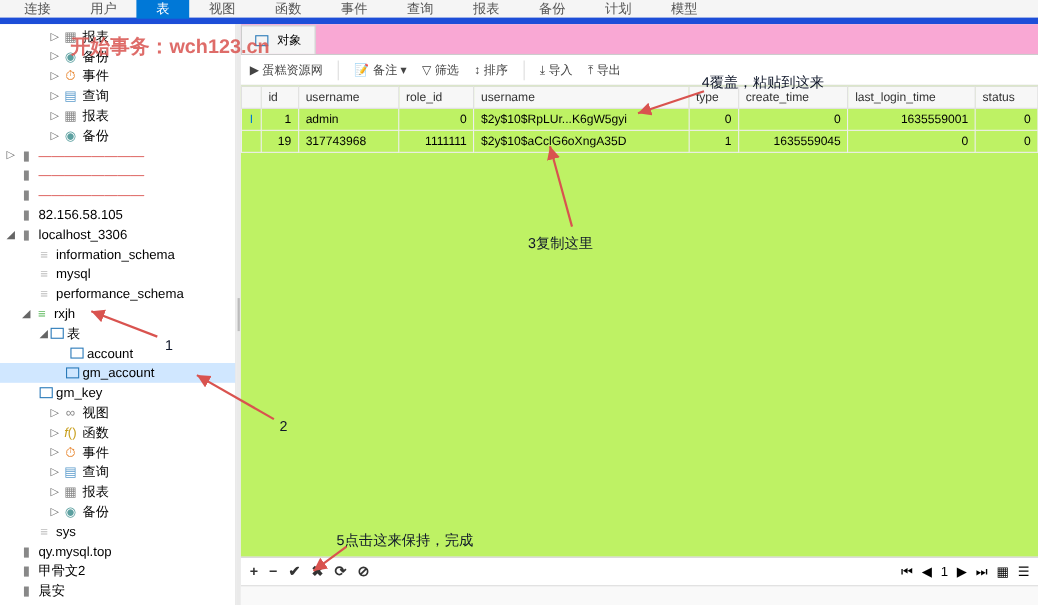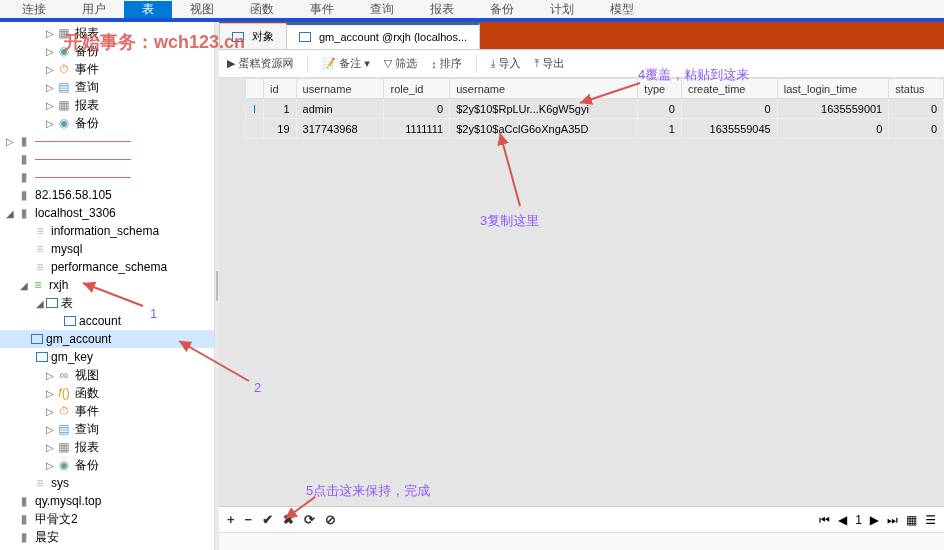--- a/index.html
+++ b/index.html
@@ -1,56 +1,56 @@
 <!DOCTYPE html>
 <html><head>
 <meta charset="utf-8">
 <style>
 * { box-sizing: border-box; margin: 0; padding: 0; font-family: "Microsoft YaHei", Arial, sans-serif; }
 body { width: 944px; height: 550px; background: #fff; font-size: 12px; overflow: hidden; position: relative; }
-.menubar { height: 22px; background: #f5f5f5; border-bottom: 4px solid #1d4ed8; display: flex; align-items: center; padding: 0 4px; }
+.menubar { height: 22px; background: #f5f5f5; border-bottom: 6px solid #1d4ed8; display: flex; align-items: center; padding: 0 4px; }
 .menubar span { padding: 0 18px; color: #555; cursor: pointer; }
 .menubar span.active { background: #0078d7; color: #fff; }
 .content { display: flex; height: 528px; }
 .sidebar { width: 215px; border-right: 1px solid #ddd; overflow: hidden; background: #fff; }
 .tree { padding: 2px 0; }
 .tree-item { display: flex; align-items: center; height: 18px; padding-left: 4px; white-space: nowrap; cursor: pointer; }
 .tree-item.selected { background: #d0e7ff; }
 .arrow { width: 10px; display: inline-block; color: #666; font-size: 10px; }
 .icon { width: 16px; height: 14px; display: inline-flex; align-items: center; justify-content: center; margin-right: 3px; }
 .icon-db { color: #5cb85c; }
 .icon-host { color: #888; }
 .icon-view { color: #888; }
 .icon-func { color: #c9a020; }
 .icon-event { color: #e67e22; }
 .icon-query { color: #5c9ccc; }
 .icon-report { color: #888; }
 .icon-backup { color: #5ca0a0; }
 .icon-tables { color: #2a7ab9; border: 1px solid #2a7ab9; width: 12px; height: 10px; }
 .main { flex: 1; display: flex; flex-direction: column; position: relative; }
-.tabbar { height: 28px; background: #c2410c; border-bottom: 1px solid #ccc; display: flex; align-items: flex-end; }
+.tabbar { height: 28px; background: #f9a8d4; border-bottom: 1px solid #ccc; display: flex; align-items: flex-end; }
 .tab { height: 26px; padding: 0 12px; display: flex; align-items: center; gap: 5px; border: 1px solid #ccc; border-bottom: none; background: #f5f5f5; margin-right: -1px; cursor: pointer; font-size: 11px; }
 .tab.active { background: #fff; border-top: 2px solid #0078d7; }
 .toolbar { height: 28px; border-bottom: 1px solid #ddd; display: flex; align-items: center; padding: 0 8px; gap: 14px; font-size: 11px; color: #444; }
 .toolbar .tbtn { display: flex; align-items: center; gap: 3px; cursor: pointer; }
 .toolbar .sep { width: 1px; height: 18px; background: #ddd; }
-.grid { flex: 1; overflow: auto; background: #e5e5e5; padding-left: 26px; }
+.grid { flex: 1; overflow: auto; background: #bef264; }
 table { border-collapse: collapse; width: 100%; }
 th { background: #f7f7f7; border: 1px solid #e0e0e0; padding: 3px 6px; text-align: left; font-weight: normal; font-size: 11px; color: #333; height: 20px; }
 td { border: 1px solid #eee; padding: 3px 6px; font-size: 11px; height: 20px; }
 td.num { text-align: right; }
 .rowmark { width: 18px; text-align: center; color: #0078d7; }
 .footer { height: 26px; border-top: 1px solid #ccc; display: flex; align-items: center; padding: 0 8px; justify-content: space-between; }
 .footer .fbtns { display: flex; gap: 10px; font-size: 13px; color: #333; }
 .footer .fbtns span { cursor: pointer; font-weight: bold; }
 .footer .nav { display: flex; gap: 8px; align-items: center; font-size: 12px; }
 .statusbar { height: 18px; border-top: 1px solid #ddd; background: #f9f9f9; }
 .splitter { width: 4px; background: #eaeaea; cursor: col-resize; display: flex; align-items: center; justify-content: center; }
 .splitter::after { content: ""; width: 2px; height: 30px; background: #bbb; }
-.anno { position: absolute; color: #8b5cf6; font-size: 13px; pointer-events: none; }
+.anno { position: absolute; color: #0f172a; font-size: 13px; pointer-events: none; }
 .watermark { position: absolute; top: 30px; left: 64px; color: #d9534f; font-size: 18px; font-weight: bold; opacity: 0.85; }
 svg.arrow-svg { position: absolute; pointer-events: none; }
 </style>
 </head>
 <body>
 
 <div class="menubar">
   <span>连接</span>
   <span>用户</span>
   <span class="active">表</span>
@@ -145,21 +145,21 @@
         </div>
       <div class="tree-item" style="padding-left:36px">
           <span class="arrow">◢</span>
           <span class="icon icon-tables"></span>
           <span>表</span>
         </div>
       <div class="tree-item" style="padding-left:64px">
           <span class="icon icon-tables"></span>
           <span>account</span>
         </div>
-      <div class="tree-item selected" style="padding-left:31px">
+      <div class="tree-item selected" style="padding-left:60px">
           <span class="icon icon-tables"></span>
           <span>gm_account</span>
         </div>
       <div class="tree-item" style="padding-left:36px">
           <span class="icon icon-tables"></span>
           <span>gm_key</span>
         </div>
 
       <div class="tree-item" style="padding-left:46px">
           <span class="arrow">▷</span>
@@ -214,24 +214,20 @@
     </div>
   </div>
 
   <div class="splitter"></div>
 
   <div class="main">
     <div class="tabbar">
       <div class="tab">
           <span class="icon icon-tables"></span>
           <span>对象</span>
-        </div>
-      <div class="tab active">
-          <span class="icon icon-tables"></span>
-          <span>gm_account @rxjh (localhos...</span>
         </div>
     </div>
 
     <div class="toolbar">
       <div class="tbtn">
           <span>▶</span>
           <span>蛋糕资源网</span>
         </div>
       <div class="sep"></div>
       <div class="tbtn"><span>📝</span><span>备注</span> ▾</div>

